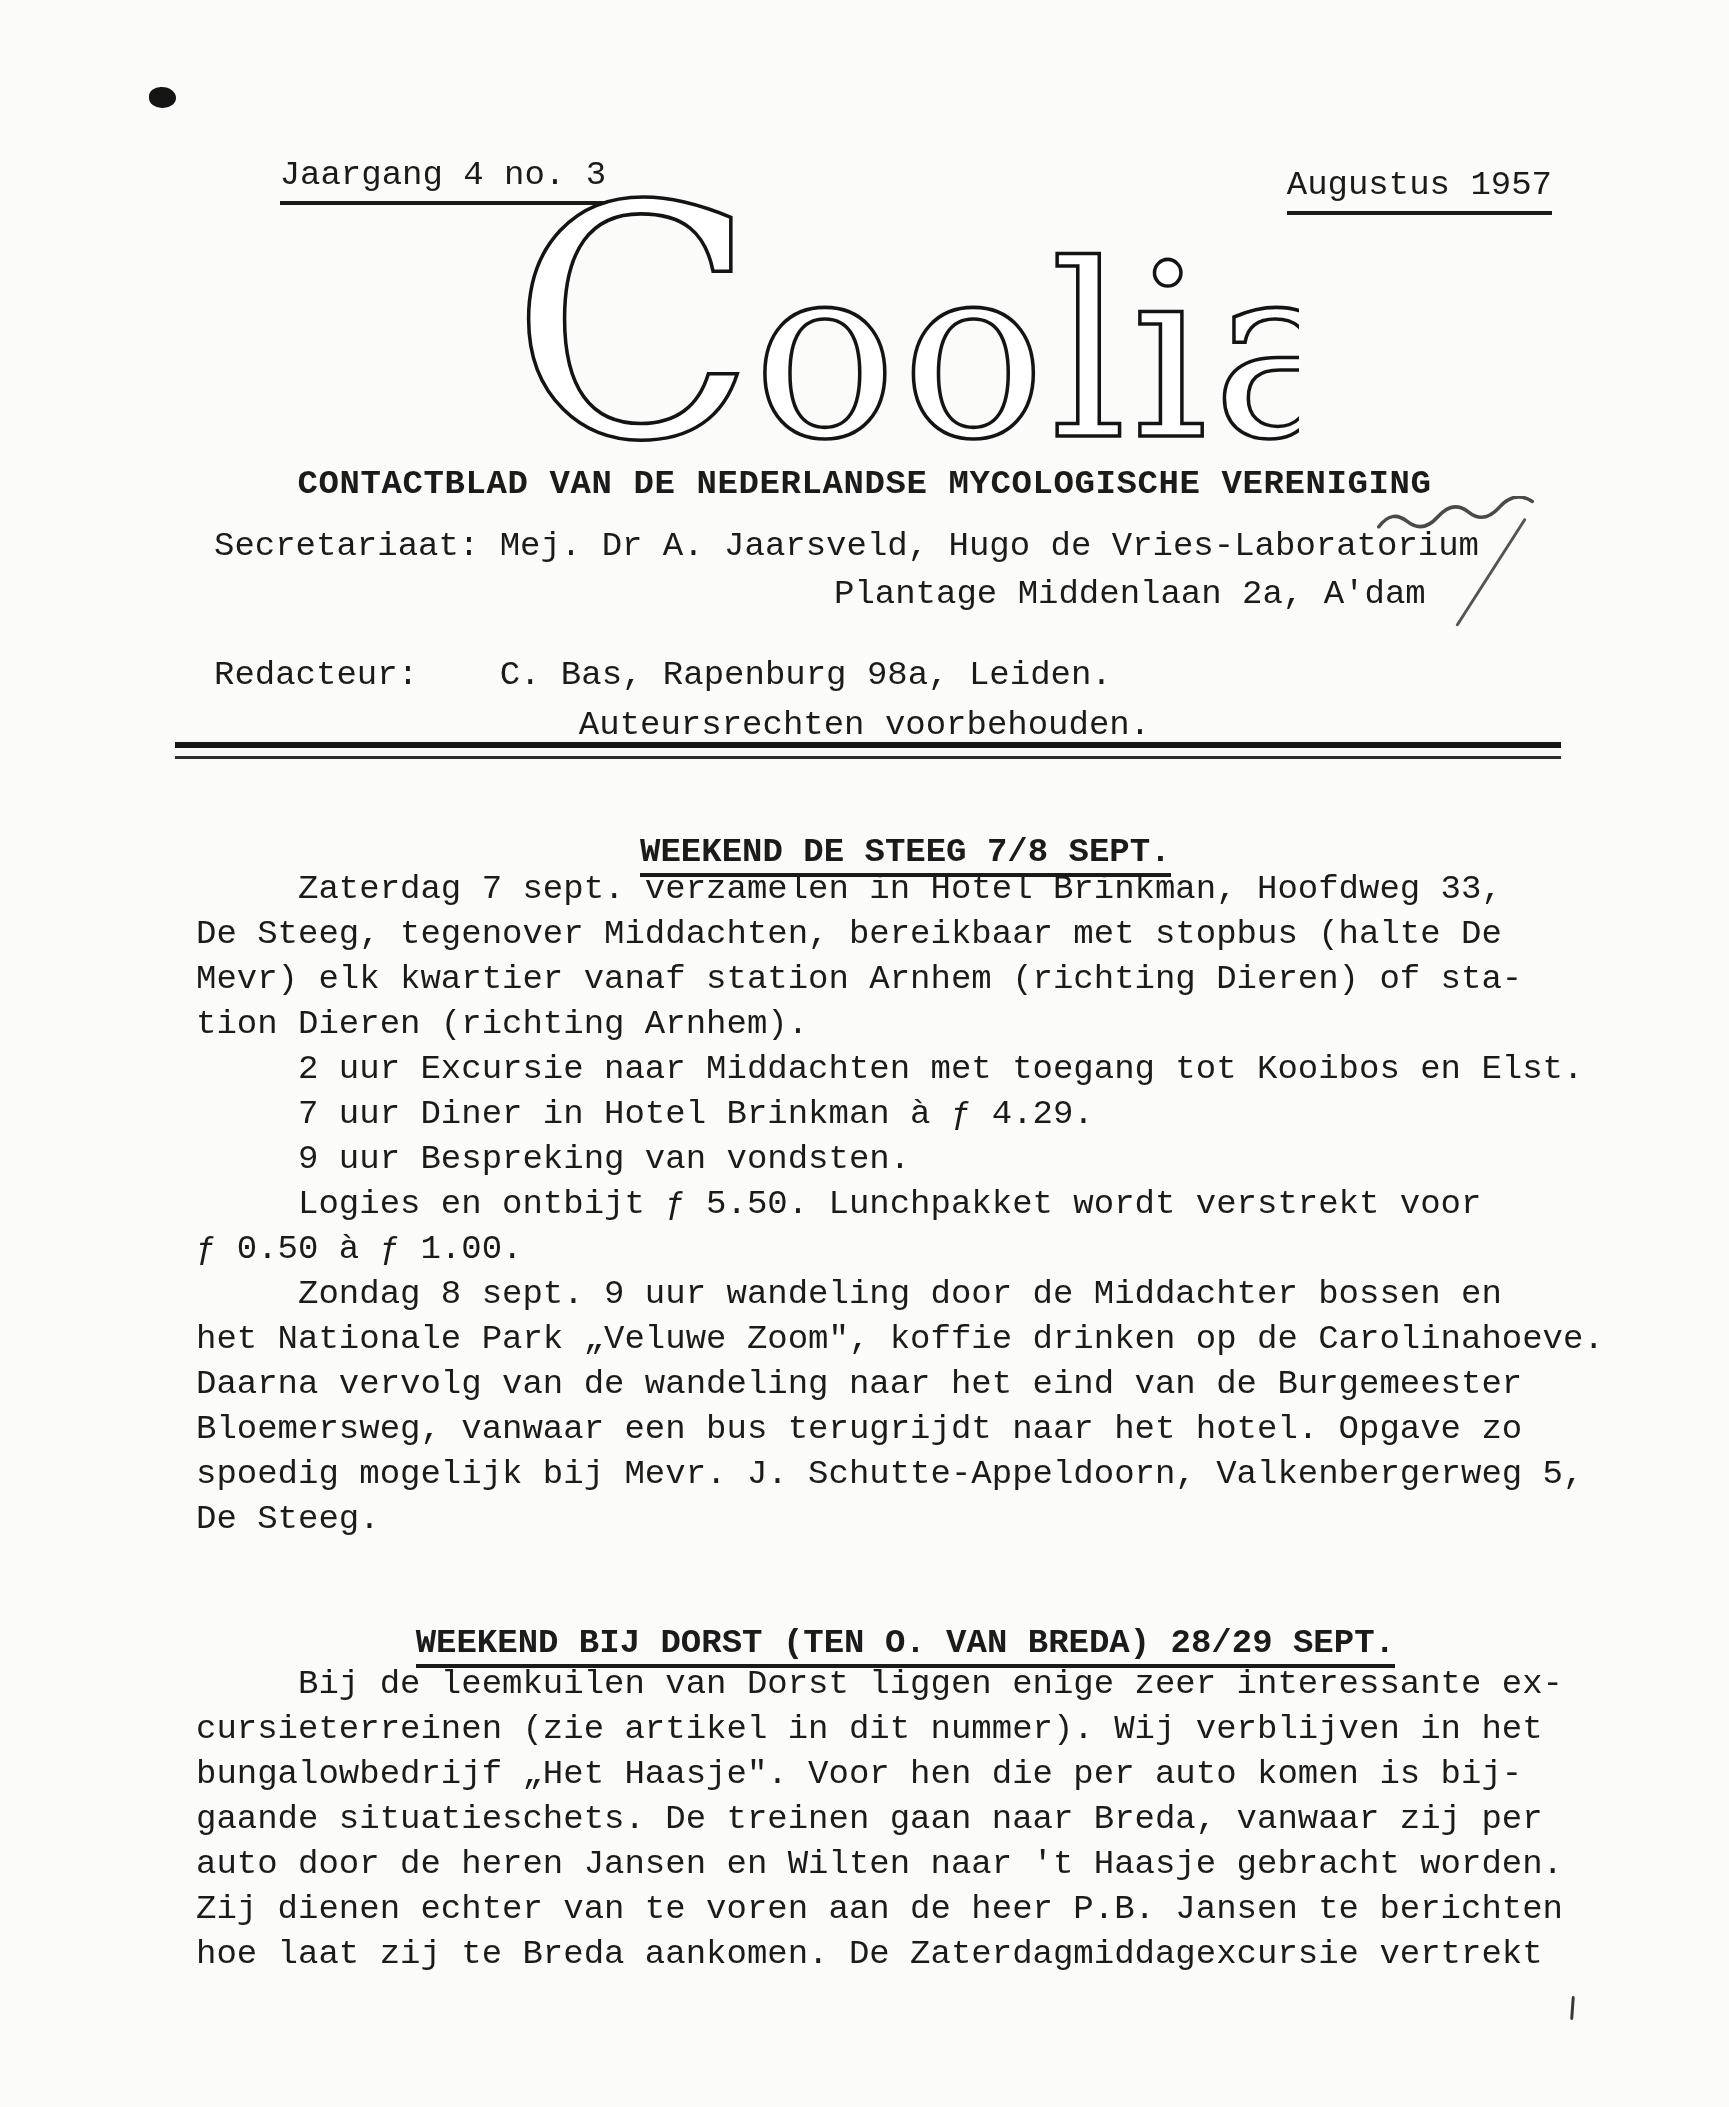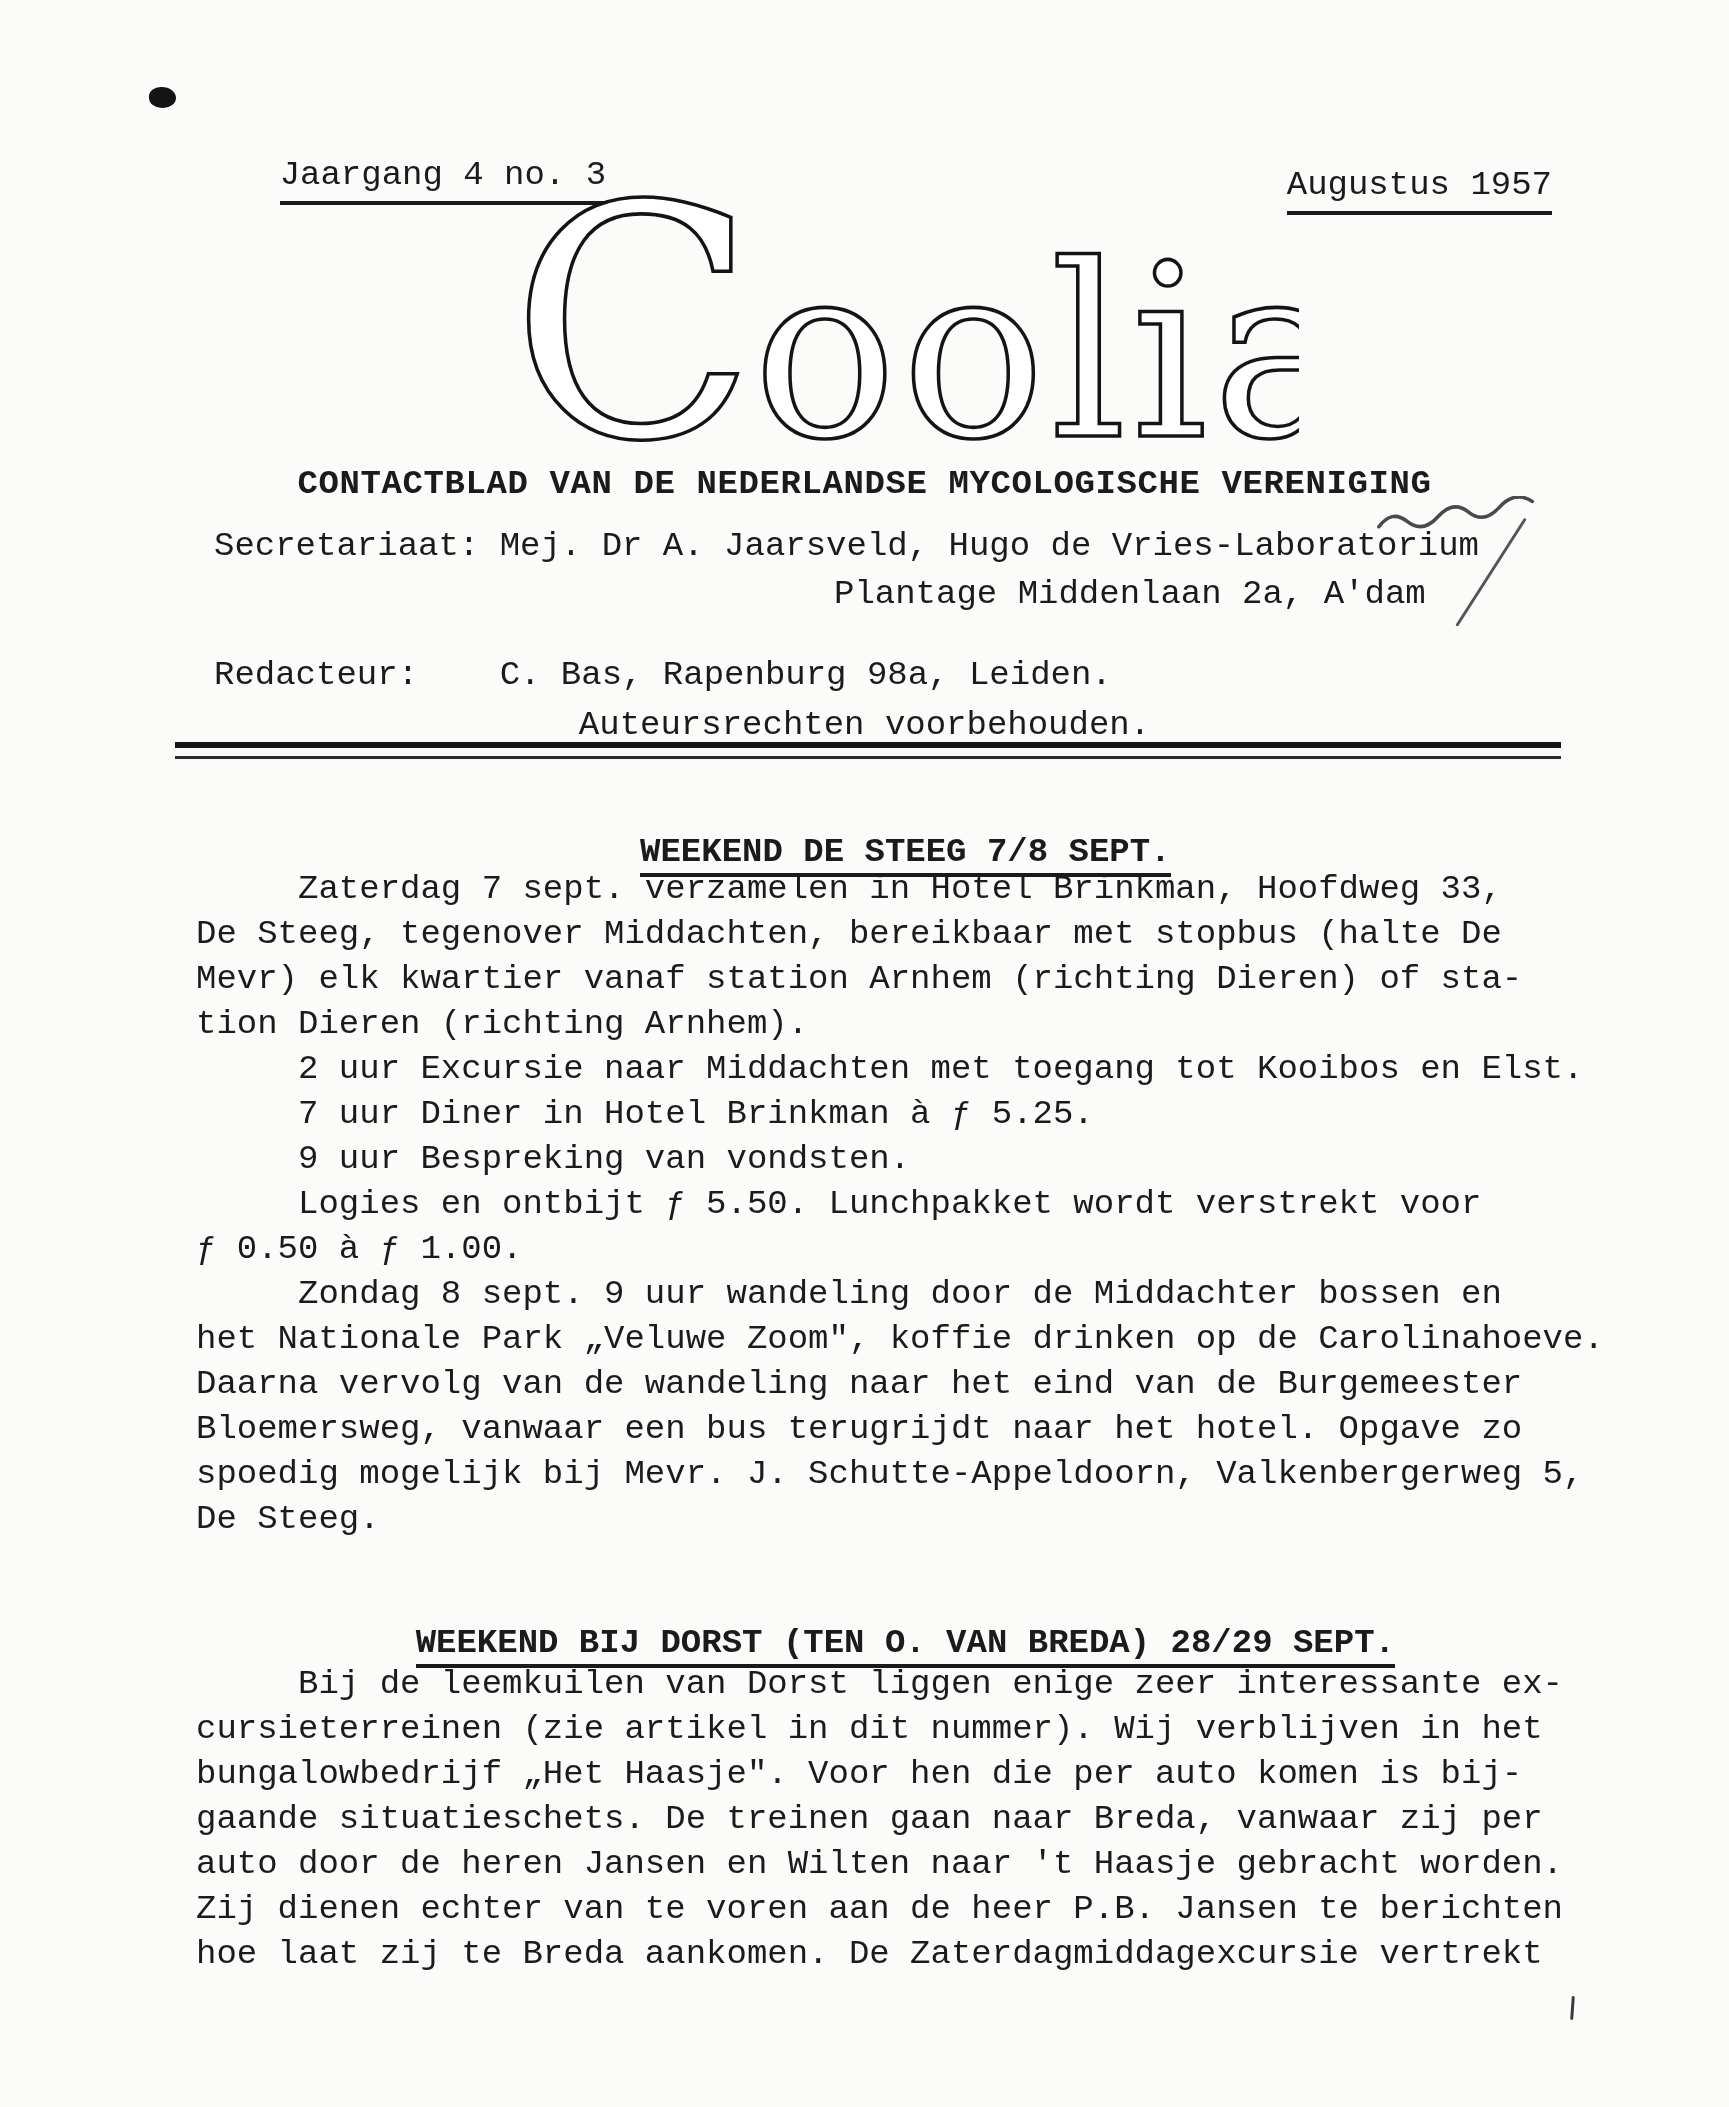--- a/index.html
+++ b/index.html
@@ -73,21 +73,21 @@
 
   <div class="heading h1">
     <span class="ul">WEEKEND DE STEEG 7/8 SEPT.</span>
   </div>
   <div class="body-block b1">
       <div class="tline">     Zaterdag 7 sept. verzamelen in Hotel Brinkman, Hoofdweg 33,</div>
       <div class="tline">De Steeg, tegenover Middachten, bereikbaar met stopbus (halte De</div>
       <div class="tline">Mevr) elk kwartier vanaf station Arnhem (richting Dieren) of sta-</div>
       <div class="tline">tion Dieren (richting Arnhem).</div>
       <div class="tline">     2 uur Excursie naar Middachten met toegang tot Kooibos en Elst.</div>
-      <div class="tline">     7 uur Diner in Hotel Brinkman à ƒ 5.25.</div>
+      <div class="tline">     7 uur Diner in Hotel Brinkman à ƒ 4.29.</div>
       <div class="tline">     9 uur Bespreking van vondsten.</div>
       <div class="tline">     Logies en ontbijt ƒ 5.50. Lunchpakket wordt verstrekt voor</div>
       <div class="tline">ƒ 0.50 à ƒ 1.00.</div>
       <div class="tline">     Zondag 8 sept. 9 uur wandeling door de Middachter bossen en</div>
       <div class="tline">het Nationale Park „Veluwe Zoom", koffie drinken op de Carolinahoeve.</div>
       <div class="tline">Daarna vervolg van de wandeling naar het eind van de Burgemeester</div>
       <div class="tline">Bloemersweg, vanwaar een bus terugrijdt naar het hotel. Opgave zo</div>
       <div class="tline">spoedig mogelijk bij Mevr. J. Schutte-Appeldoorn, Valkenbergerweg 5,</div>
       <div class="tline">De Steeg.</div>
     </div>

